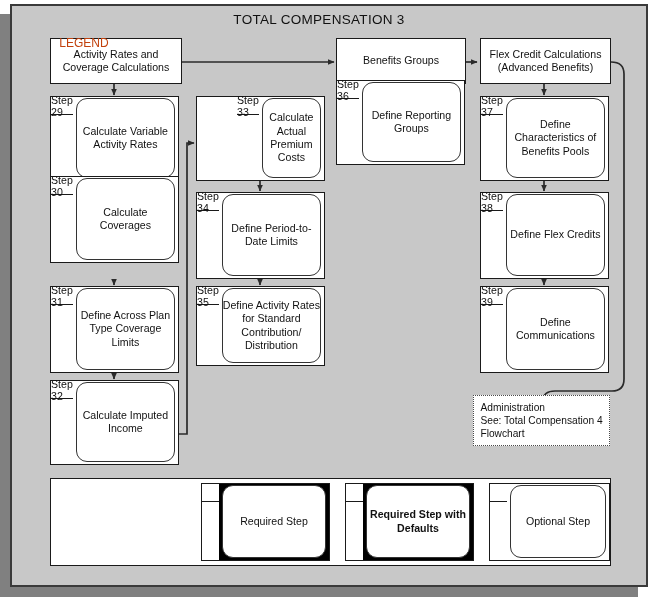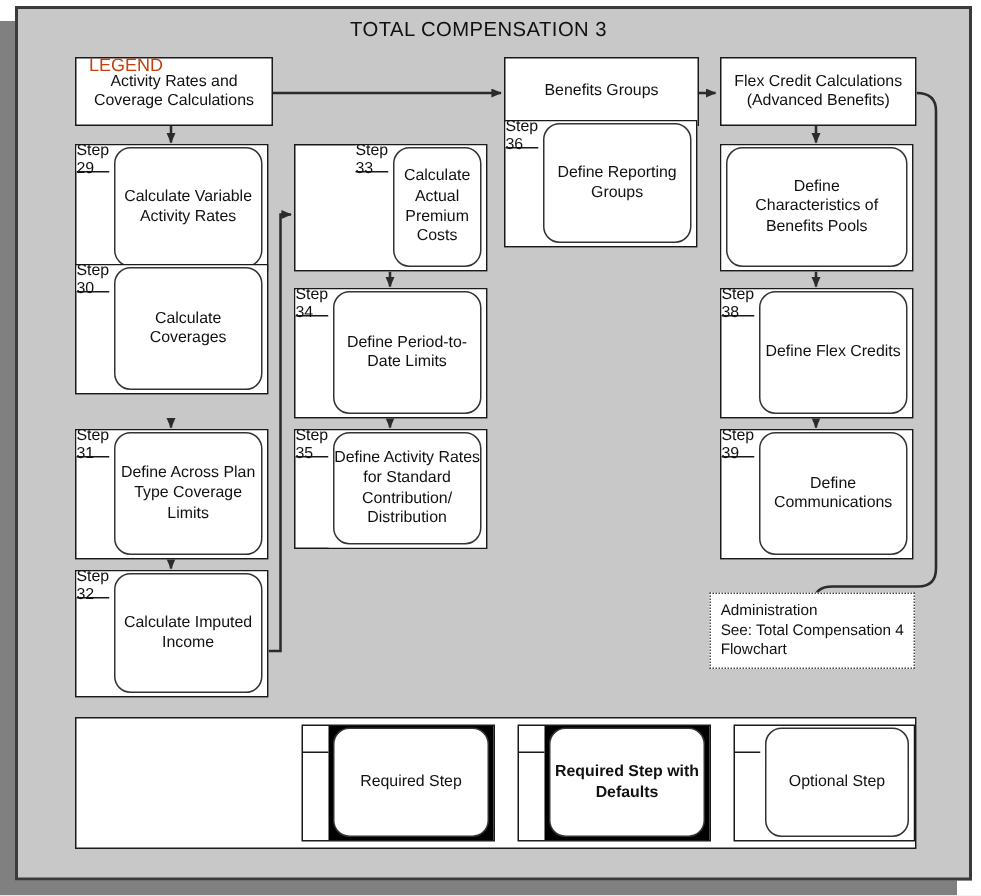--- a/index.html
+++ b/index.html
@@ -214,20 +214,21 @@
   </div>
 
   <div class="step" style="left:336px;top:80px;width:129px;height:85px;">
     <div class="cap">Step 36</div>
     <div class="body">
       <div class="inner">Define Reporting<br>Groups</div>
     </div>
   </div>
 
   <div class="step" style="left:480px;top:96px;width:129px;height:85px;">
+    <div class="cap">Step 37</div>
     <div class="body">
       <div class="inner">Define<br>Characteristics of<br>Benefits Pools</div>
     </div>
   </div>
 
   <div class="step" style="left:480px;top:192px;width:129px;height:87px;">
     <div class="cap">Step 38</div>
     <div class="body">
       <div class="inner">Define Flex Credits</div>
     </div>

